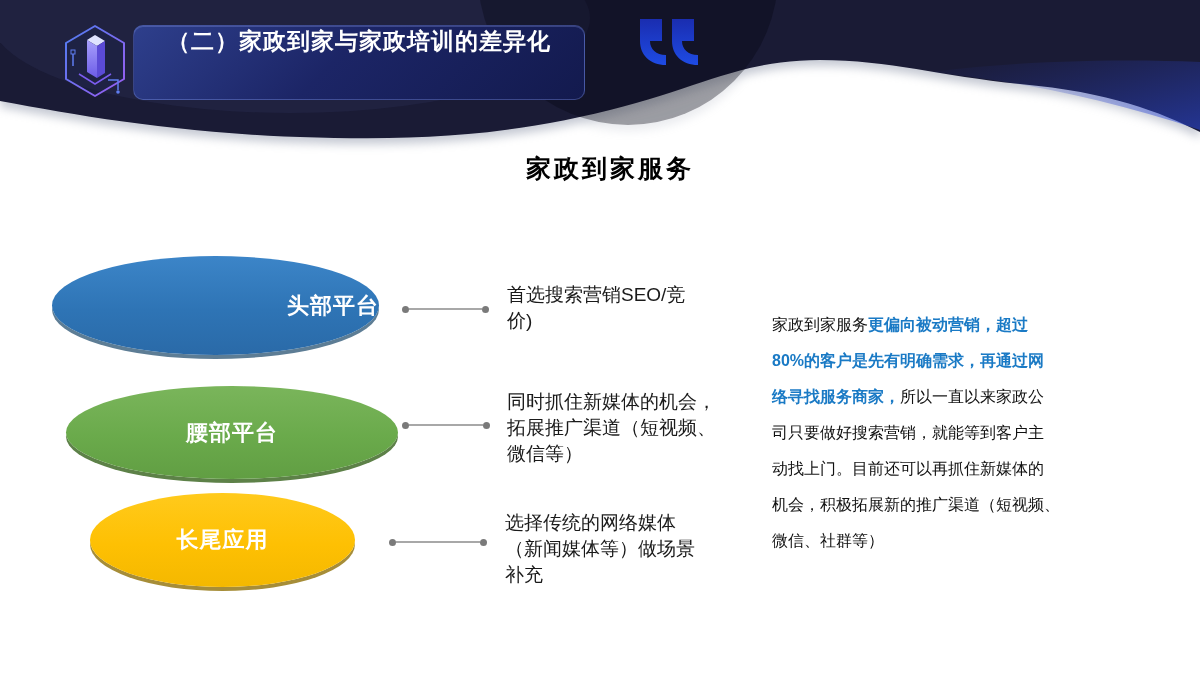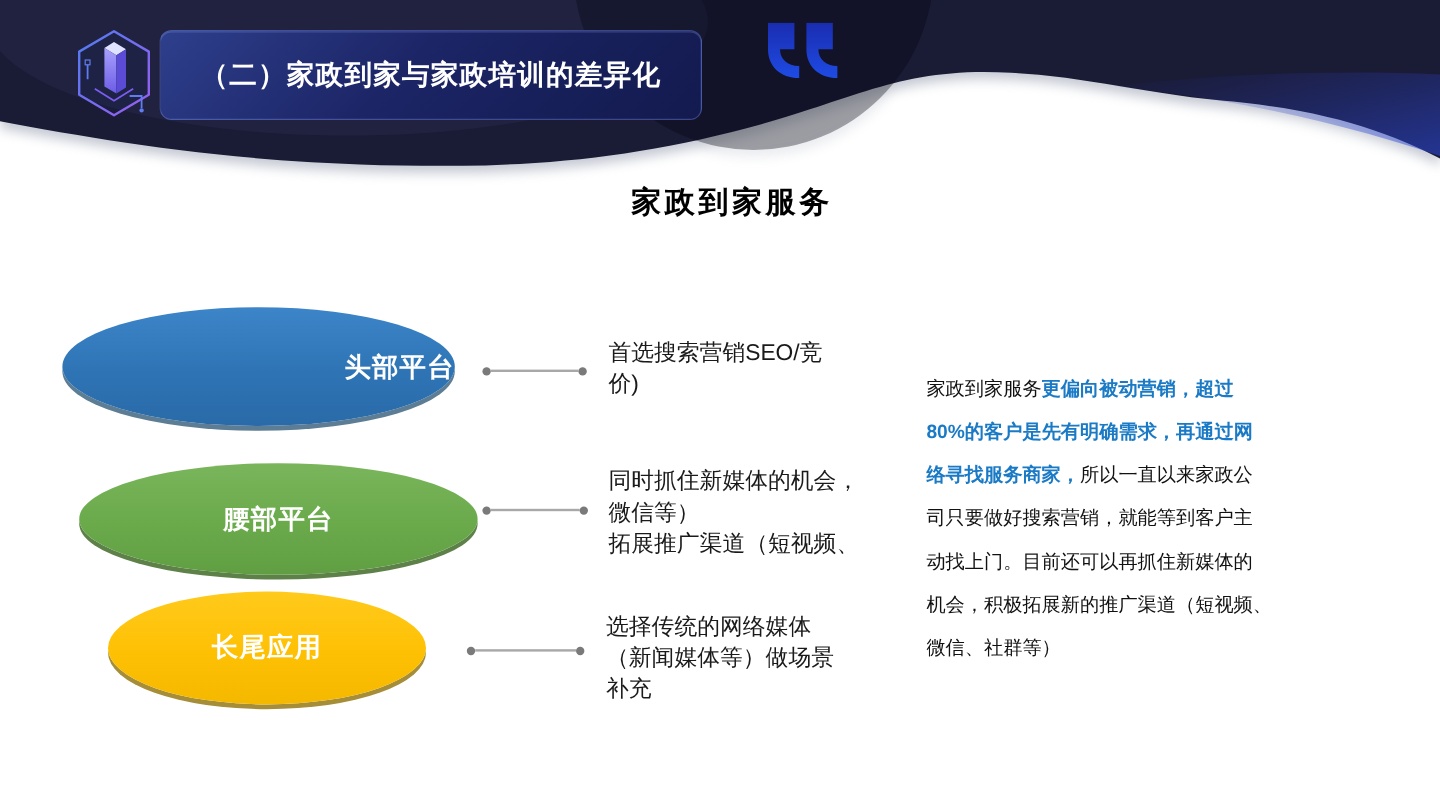--- a/index.html
+++ b/index.html
@@ -7,21 +7,21 @@
   .slide{position:relative;width:1200px;height:675px;background:#ffffff;overflow:hidden;margin:0 auto;}
 
   
   .header{position:absolute;left:0;top:0;width:1200px;height:180px;pointer-events:none;}
   .wave{position:absolute;left:0;top:0;filter:drop-shadow(0 6px 5px rgba(110,120,145,0.40));}
   .title-box{
     position:absolute;left:133px;top:25px;width:450px;height:73px;
     background:linear-gradient(135deg,#2e3f8c 0%,#1c2566 45%,#131a4e 100%);
     border:1px solid rgba(130,150,230,0.35);
     border-radius:10px;
-    display:flex;align-items:center;justify-content:center;
+    display:flex;align-items:flex-start;justify-content:center;
     box-shadow:inset 0 1px 0 rgba(160,175,255,0.25);
   }
   .title-box span{color:#ffffff;font-size:23px;font-weight:bold;letter-spacing:1px;white-space:nowrap;}
   .logo-hex{position:absolute;left:60px;top:24px;}
   .quote{position:absolute;left:640px;top:19px;}
   .brand{position:absolute;left:1063px;top:22px;display:flex;align-items:flex-start;}
   .brand-text{margin-left:4px;margin-top:9px;color:#ffffff;}
   .brand-cn{font-size:16px;font-weight:bold;letter-spacing:1px;line-height:18px;}
   .brand-en{font-size:7.5px;letter-spacing:1.4px;color:#dfe3f5;margin-top:2px;white-space:nowrap;}
 
@@ -149,22 +149,22 @@
     <span class="cline"></span>
     <span class="dot"></span>
   </div>
 
   <div class="note n1">
     <div>首选搜索营销SEO/竞</div>
     <div>价)</div>
   </div>
   <div class="note n2">
     <div>同时抓住新媒体的机会，</div>
+    <div>拓展推广渠道（短视频、</div>
     <div>微信等）</div>
-    <div>拓展推广渠道（短视频、</div>
   </div>
   <div class="note n3">
     <div>选择传统的网络媒体</div>
     <div>（新闻媒体等）做场景</div>
     <div>补充</div>
   </div>
 
   <div class="paragraph">
     <div class="pl"><span>家政到家服务</span><span class="hl">更偏向被动营销，超过</span></div>
     <div class="pl"><span class="hl">80%的客户是先有明确需求，再通过网</span></div>

